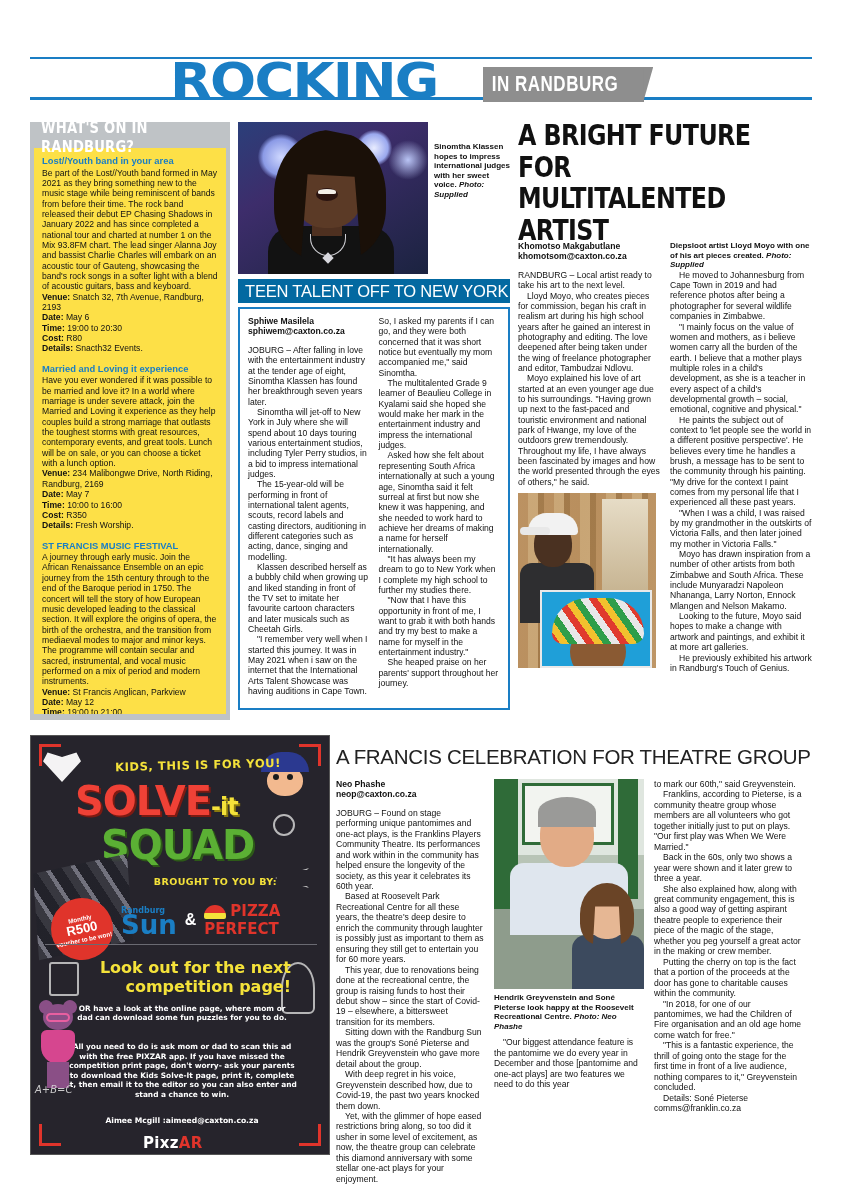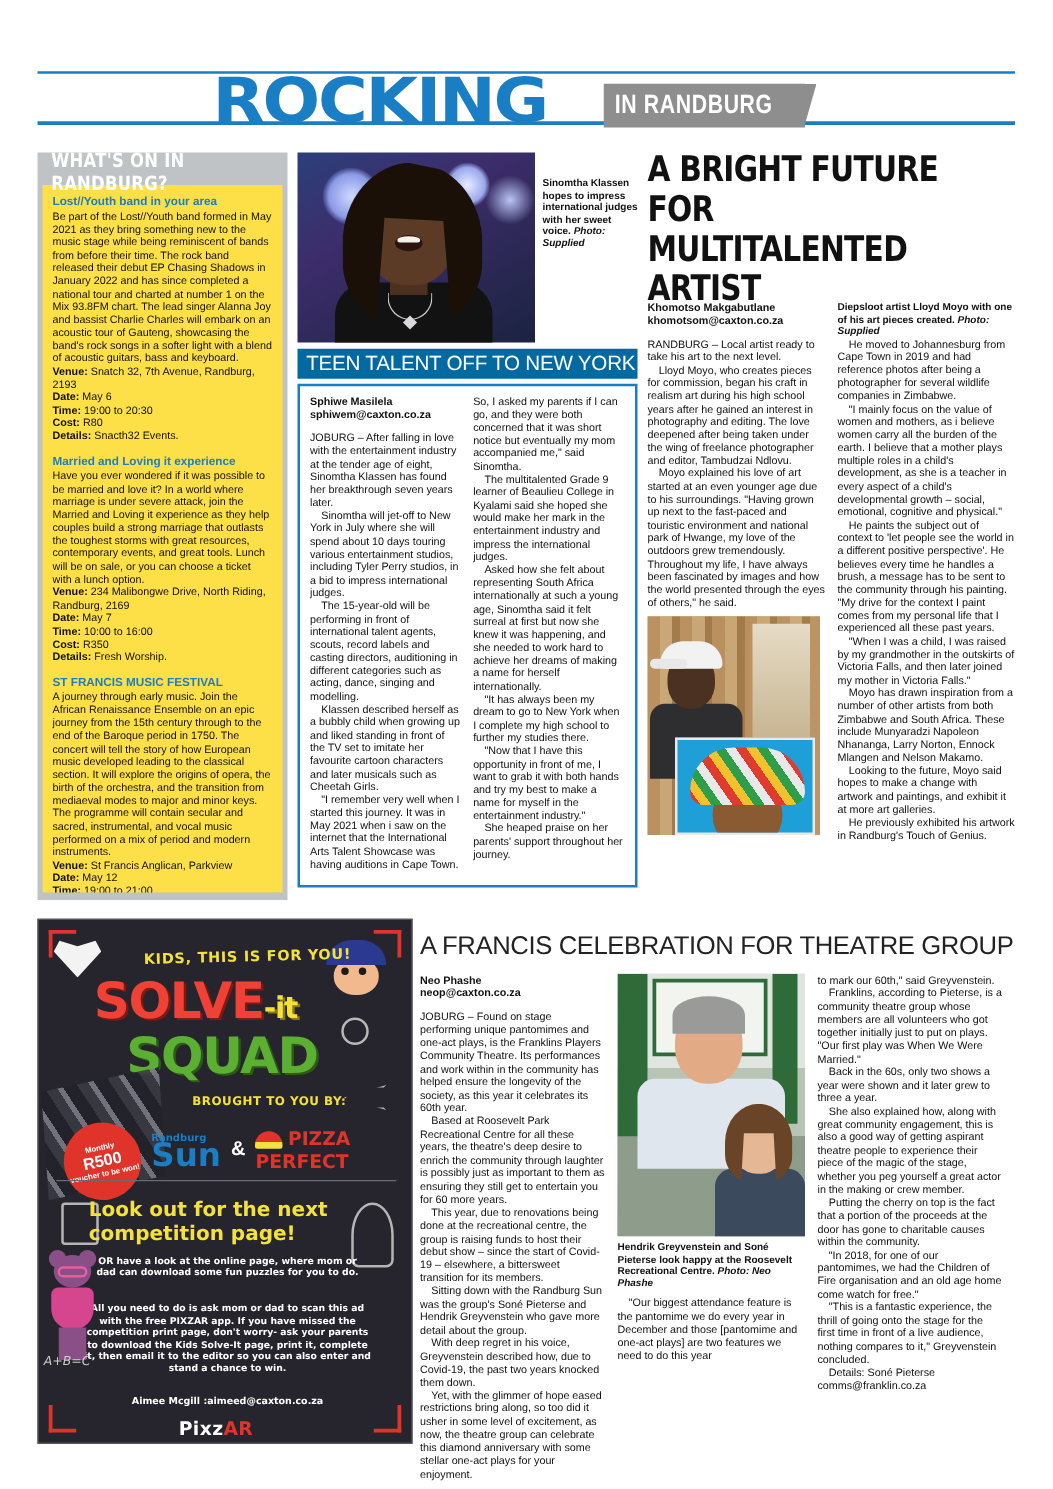--- a/index.html
+++ b/index.html
@@ -237,21 +237,21 @@
     display: flex; flex-direction: column; align-items: center; justify-content: center;
     text-align: center; font-size: 6.2px; font-weight: bold; line-height: 7px;
     transform: rotate(-12deg);
   }
   .ad-badge b { font-size: 13px; display: block; line-height: 14px; }
   .ad-snacks { position: absolute; left: 4px; top: 128px; width: 96px; height: 86px;
     background: repeating-linear-gradient(62deg, #3a3a42 0 8px, #7a7a86 8px 12px, #22222a 12px 22px);
     transform: rotate(-12deg) skewX(-8deg); opacity: .9; }
   .ad-hr { position: absolute; left: 14px; top: 208px; width: 272px; height: 1px; background: #6a6a72; }
   .ad-look {
-    position: absolute; left: 40px; top: 222px; width: 220px; text-align: left;
+    position: absolute; left: 40px; top: 222px; width: 220px; text-align: right;
     color: #f4e23a; font-family: "DejaVu Sans", sans-serif; font-weight: bold;
     font-size: 16px; line-height: 19px;
   }
   .ad-sub {
     position: absolute; left: 42px; top: 268px; width: 218px; text-align: center;
     color: #fff; font-size: 7.4px; line-height: 9.4px; font-weight: bold;
     font-family: "DejaVu Sans", sans-serif;
   }
   .ad-sub2 {
     position: absolute; left: 36px; top: 306px; width: 230px; text-align: center;

